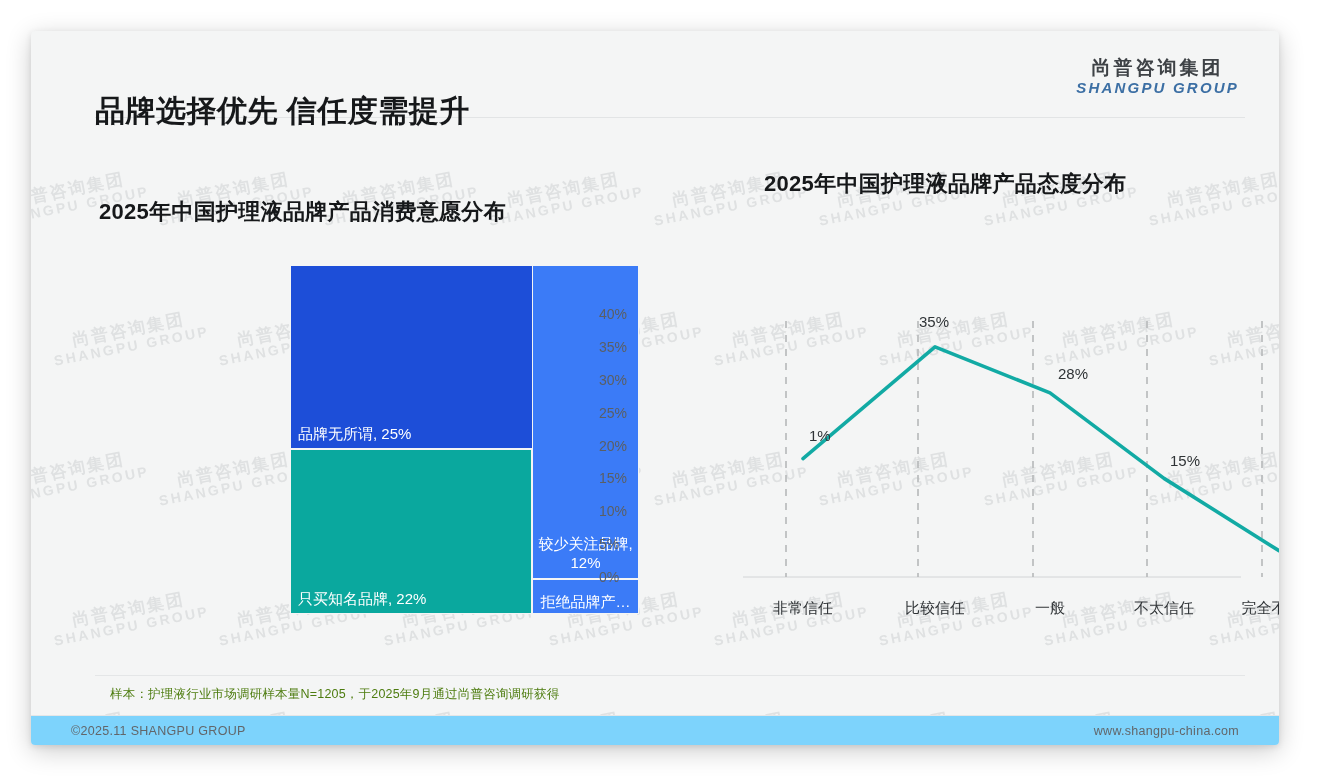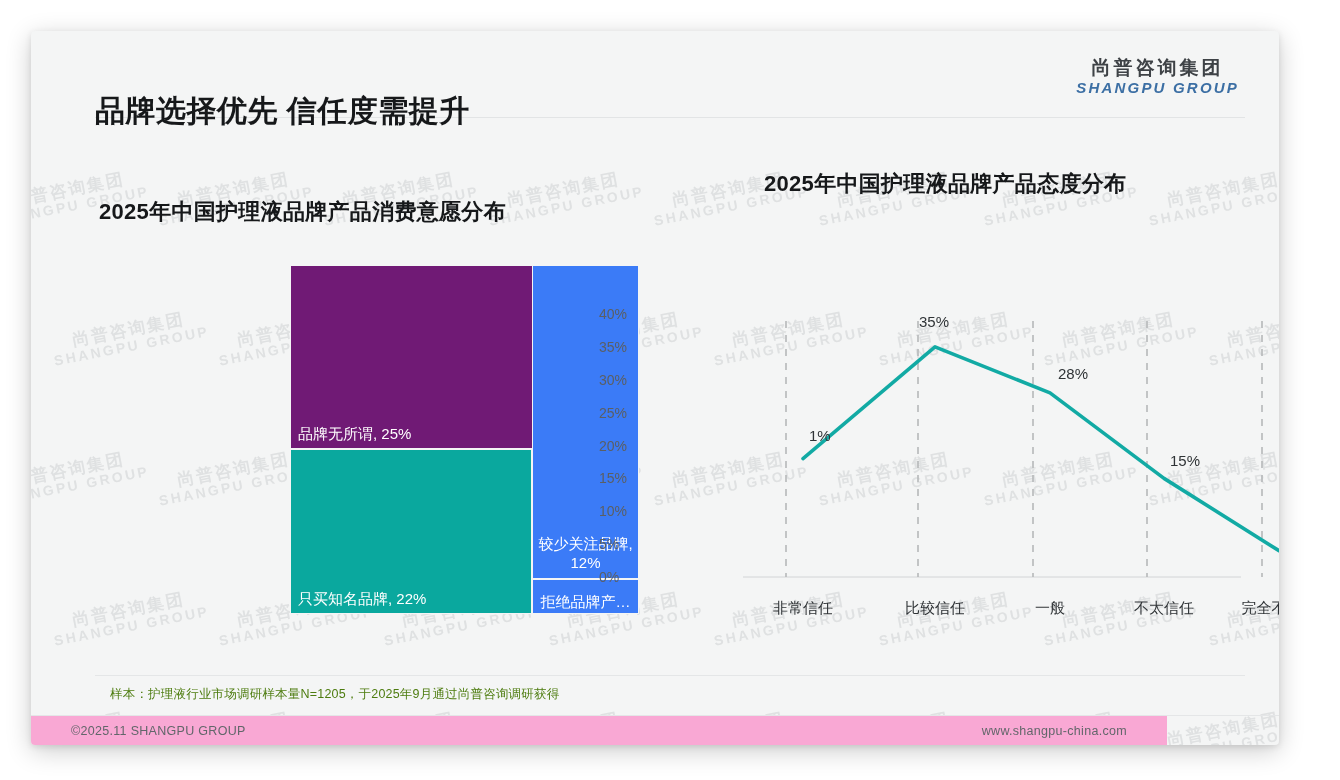--- a/index.html
+++ b/index.html
@@ -207,23 +207,23 @@
     top: 684px;
     width: 1248px;
     height: 1px;
     background: #e4e6e7;
     z-index: 20;
   }
   #footer {
     position: absolute;
     left: 0;
     top: 685px;
-    width: 1136px;
+    width: 1248px;
     height: 29px;
-    background: #f9a8d4;
+    background: #7dd3fc;
     z-index: 20;
   }
   #footer-left {
     position: absolute;
     left: 40px;
     top: 8px;
     font-size: 12.5px;
     color: #62666a;
     letter-spacing: 0.3px;
   }
@@ -410,21 +410,21 @@
       <span class="logo-cn">尚普咨询集团</span>
       <span class="logo-en">SHANGPU GROUP</span>
     </div>
   </div>
   <div id="header-rule"></div>
 
   <div class="panel-title" id="left-title">2025年中国护理液品牌产品消费意愿分布</div>
   <div class="panel-title" id="right-title">2025年中国护理液品牌产品态度分布</div>
 
   <div id="treemap">
-      <div class="tile" style="left: 196px; top: 0px; width: 258px; height: 184px; background: #701a75;">
+      <div class="tile" style="left: 196px; top: 0px; width: 258px; height: 184px; background: #1d4ed8;">
         <div class="tile-label" style="font-size: 15px;">品牌无所谓, 25%</div>
       </div>
       <div class="tile" style="left: 196px; top: 184px; width: 242px; height: 165px; background: rgb(10, 168, 158);">
         <div class="tile-label" style="font-size: 15px;">只买知名品牌, 22%</div>
       </div>
       <div class="tile" style="left: 438px; top: 0px; width: 107px; height: 314px; background: rgb(59, 123, 247);">
         <div class="tile-label centered" style="font-size: 15px; bottom: 6px;">较少关注品牌, 12%</div>
       </div>
       <div class="tile" style="left: 438px; top: 314px; width: 107px; height: 35px; background: rgb(59, 123, 247);">
         <div class="tile-label centered" style="font-size: 15px; bottom: 2px; line-height: 1.22;">拒绝品牌产…</div>

